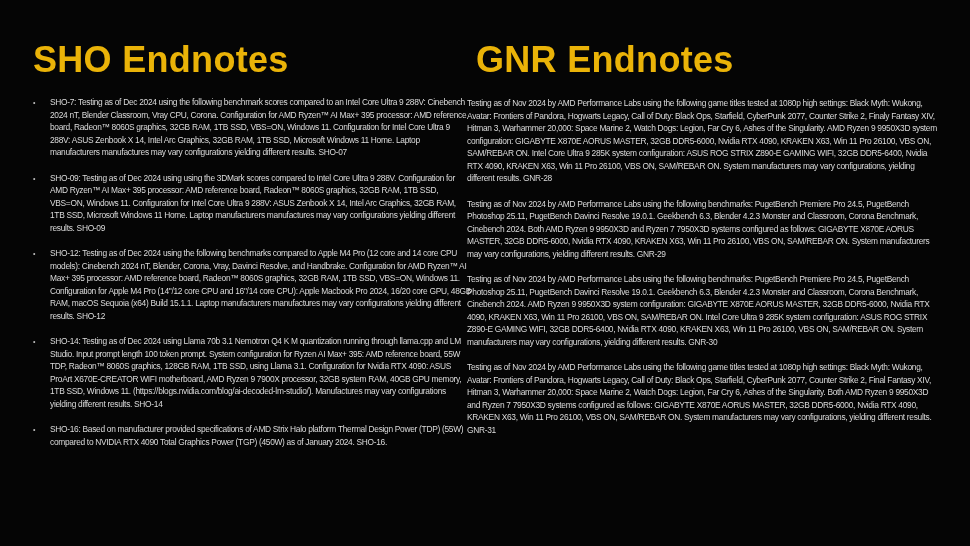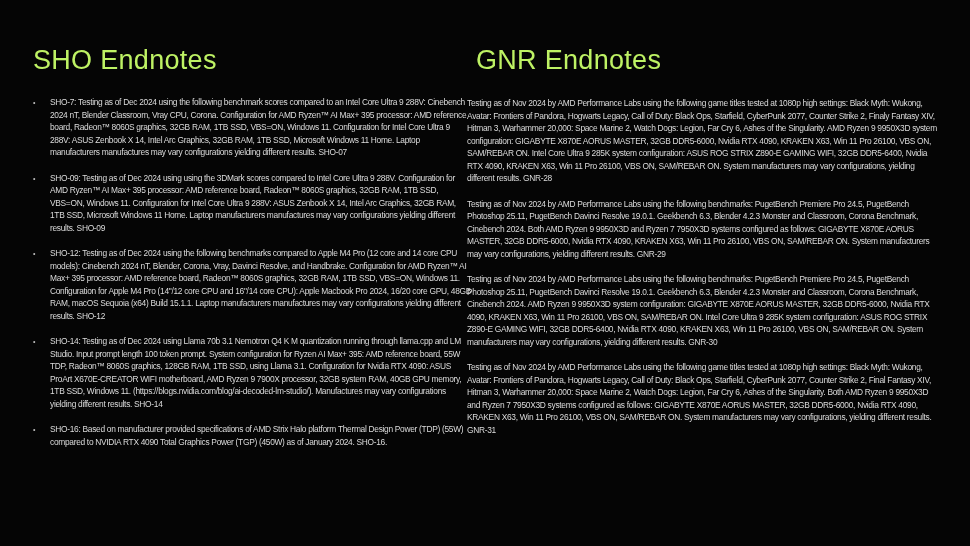--- a/index.html
+++ b/index.html
@@ -9,24 +9,24 @@
     font-family:"Liberation Sans", sans-serif;
   }
   .slide{
     position:relative;width:970px;height:546px;background:#050505;
   }
   .col{position:absolute;top:45px;}
   .col-left{left:33px;width:438px;}
   .col-right{left:467px;width:476px;}
   h1.endnotes-title{
     margin:0;
-    font-size:27px;
+    font-size:36px;
     line-height:30px;
-    font-weight:normal;
-    color:#bef264;
+    font-weight:bold;
+    color:#eab308;
     letter-spacing:0.3px;
   }
   .col-right h1.endnotes-title{margin-left:9px;}
   .endnote-list{margin-top:21px;}
   .endnote{
     display:flex;
     margin-bottom:13px;
   }
   .endnote .bullet{
     flex:0 0 17px;

